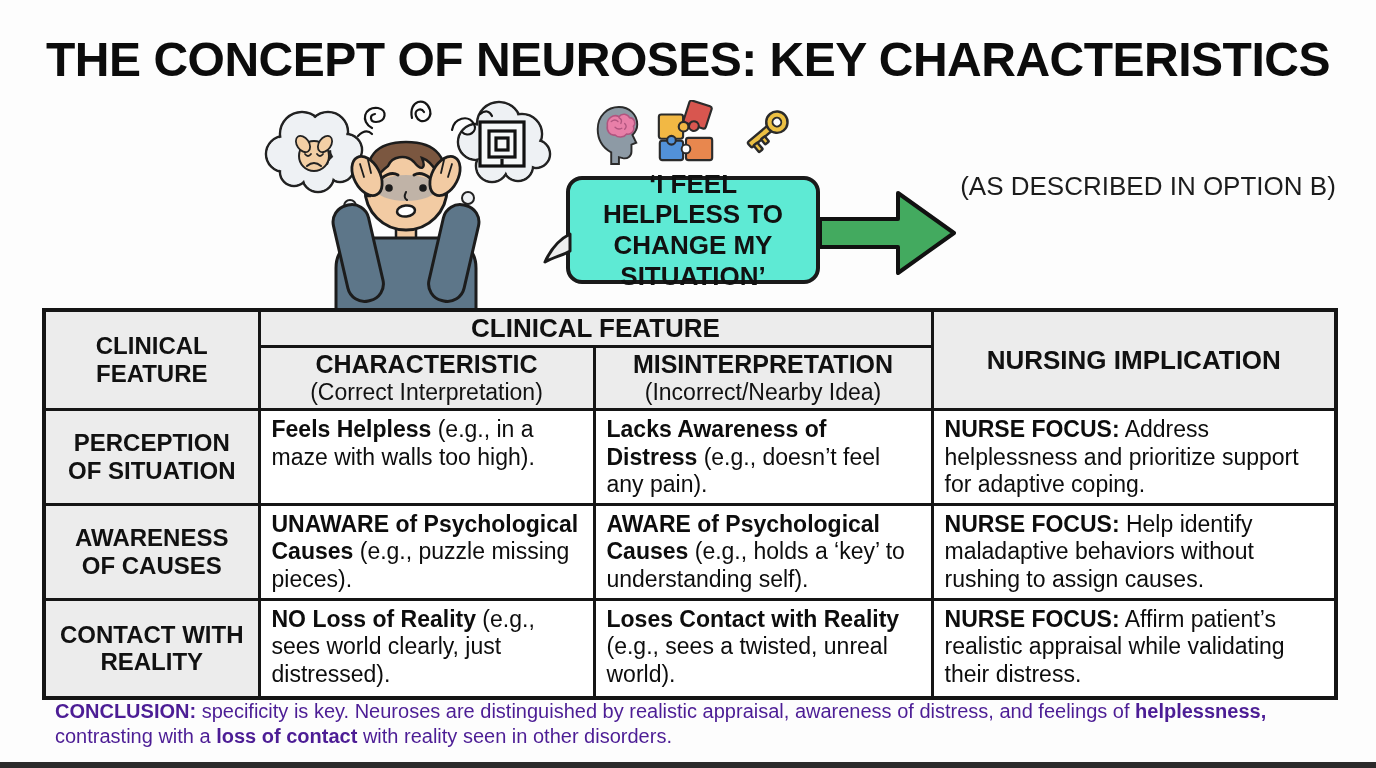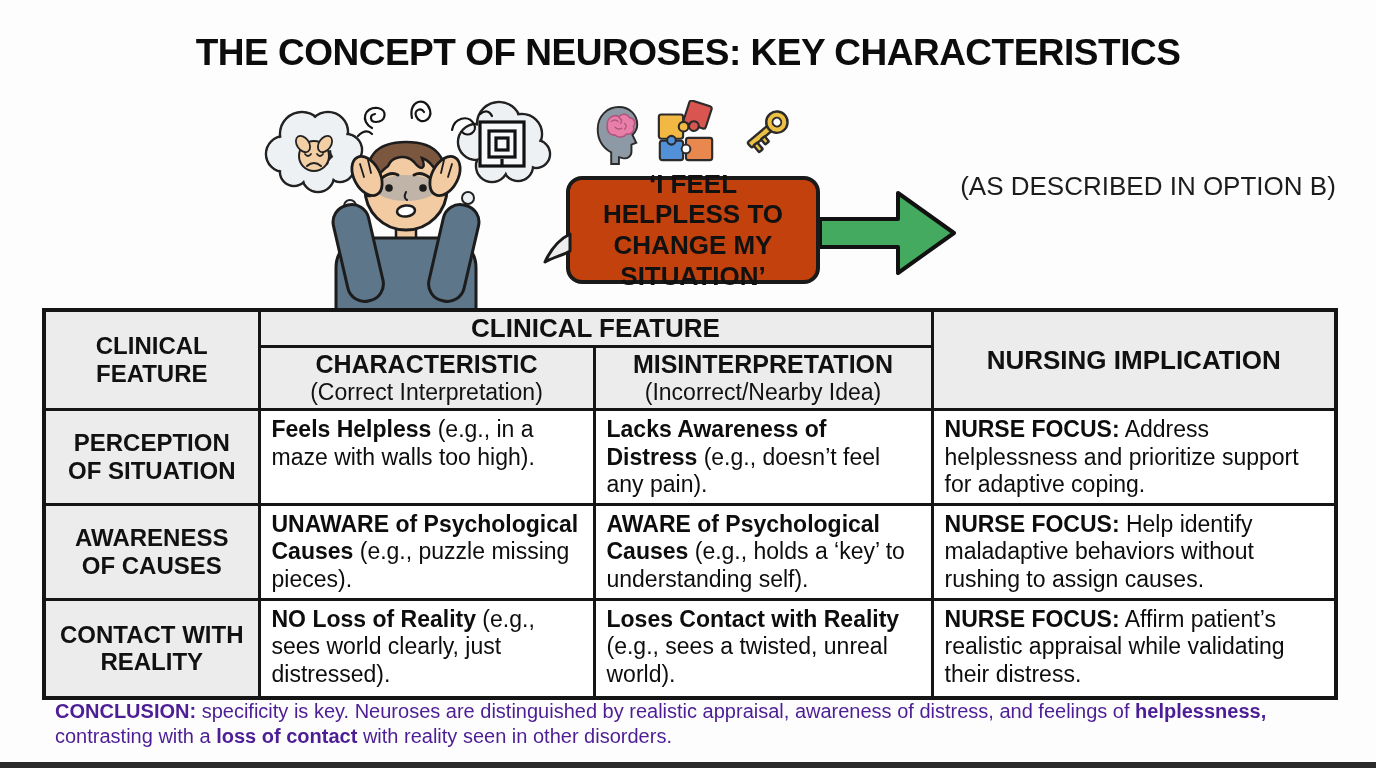--- a/index.html
+++ b/index.html
@@ -3,32 +3,32 @@
 <meta charset="utf-8">
 <style>
   html,body { margin:0; padding:0; }
   body {
     width:1376px; height:768px; position:relative; overflow:hidden;
     background:#fdfdfd; color:#111;
     font-family:"Liberation Sans", sans-serif;
   }
   .title {
     position:absolute; top:32px; left:0; width:100%;
-    text-align:center; font-size:37px; font-weight:800;
+    text-align:center; font-size:48px; font-weight:800;
     letter-spacing:-0.5px; color:#0c0c0c; white-space:nowrap;
   }
   
   .person-wrap   { position:absolute; left:256px; top:92px; width:308px; height:218px; }
   .icon-brainhead{ position:absolute; left:590px; top:104px; width:54px; height:62px; }
   .icon-puzzle   { position:absolute; left:654px; top:100px; width:64px; height:64px; }
   .icon-key      { position:absolute; left:736px; top:102px; width:62px; height:62px; }
 
   .speech-bubble {
     position:absolute; left:566px; top:176px; width:254px; height:108px;
-    background:#c2410c; border:4px solid #1a1a1a; border-radius:16px;
+    background:#5eead4; border:4px solid #1a1a1a; border-radius:16px;
     display:flex; align-items:center; justify-content:center; text-align:center;
     font-weight:800; font-size:26px; line-height:1.18; padding:2px 10px;
     box-sizing:border-box; z-index:1;
   }
   .bubble-tail { position:absolute; left:-27px; top:50px; z-index:2; }
 
   .arrow-wrap { position:absolute; left:818px; top:181px; width:140px; height:104px; }
 
   .verdict { position:absolute; left:952px; top:168px; width:392px; text-align:center; color:#101010; }
   .verdict-line1 { display:flex; align-items:center; justify-content:center; gap:10px; font-weight:800; font-size:28px; }

